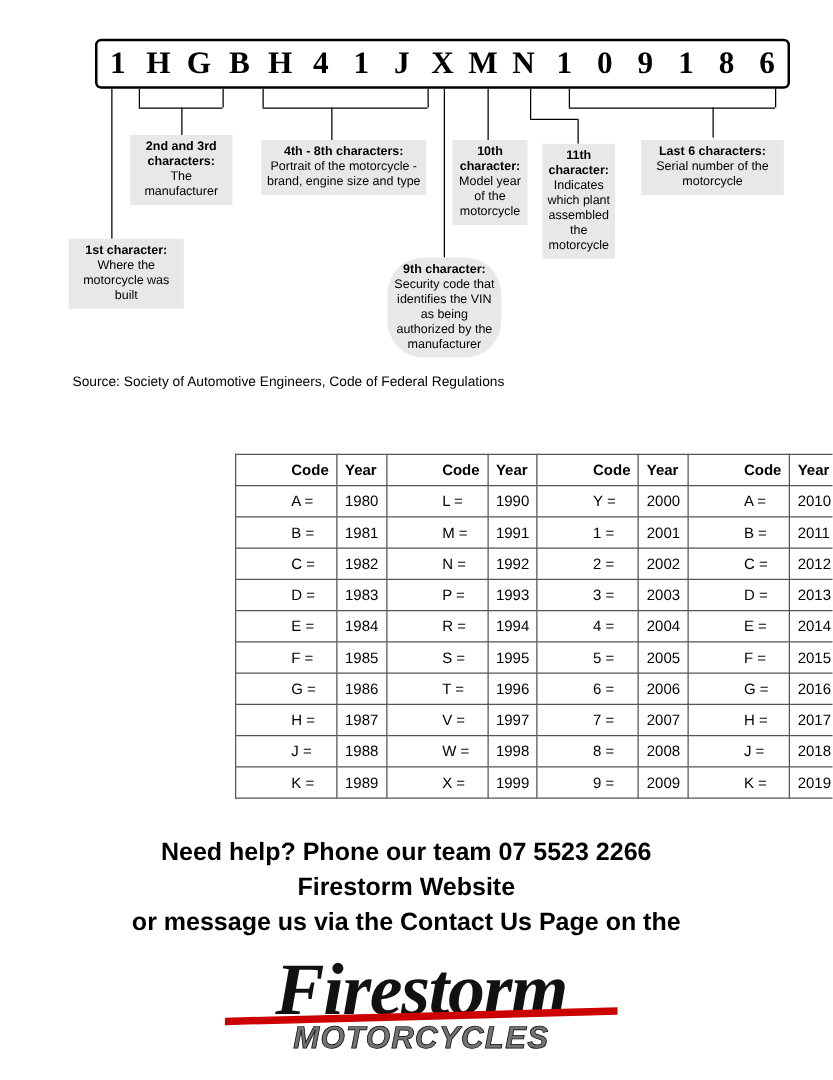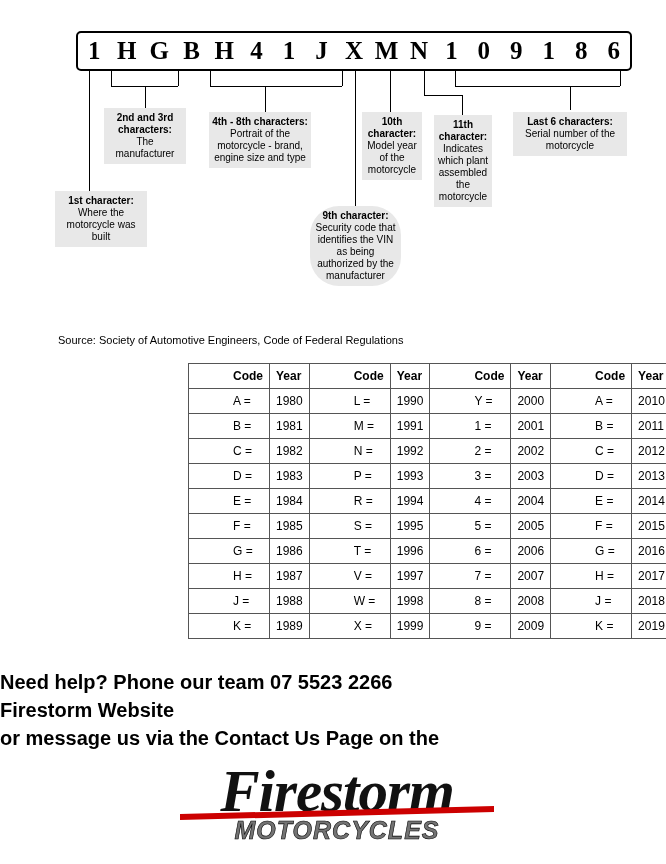--- a/index.html
+++ b/index.html
@@ -67,21 +67,20 @@
   }
   .callout .ttl { display: block; }
   .callout .body { display: block; font-weight: normal; }
 
   
   #source-note {
     position: absolute;
     left: 58px;
     top: 300px;
     font-size: 11px;
-    margin-top: 34px;
   }
 
   
   #year-table {
     position: absolute;
     left: 188px;
     top: 363px;
     border-collapse: collapse;
     font-size: 12px;
   }
@@ -98,21 +97,21 @@
   }
   #year-table td.code, #year-table th.code { width: 30px; padding-left: 44px; }
   #year-table td.year, #year-table th.year { width: 30px; }
 
   
   #help-block {
     position: absolute;
     left: 0;
     top: 668px;
     width: 650px;
-    text-align: left;
+    text-align: center;
     font-size: 20px;
     font-weight: bold;
     line-height: 28px;
   }
 
   
   #logo {
     position: absolute;
     left: 172px;
     top: 766px;
@@ -203,21 +202,21 @@
   <div class="callout" style="left:55px; top:191px; width:92px;">
     <span class="ttl">1st character:</span>
     <span class="body">Where the motorcycle was built</span>
   </div>
 
   <div class="callout" style="left:104px; top:108px; width:82px;">
     <span class="ttl">2nd and 3rd characters:</span>
     <span class="body">The manufacturer</span>
   </div>
 
-  <div class="callout" style="left:209px; top:112px; width:102px;">
+  <div class="callout" style="left:209px; top:112px; width:132px;">
     <span class="ttl">4th - 8th characters:</span>
     <span class="body">Portrait of the motorcycle - brand, engine size and type</span>
   </div>
 
   <div class="callout" style="left:310px; top:206px; width:91px;border-radius:29px;">
     <span class="ttl">9th character:</span>
     <span class="body">Security code that identifies the VIN as being authorized by the manufacturer</span>
   </div>
 
   <div class="callout" style="left:362px; top:112px; width:60px;">

